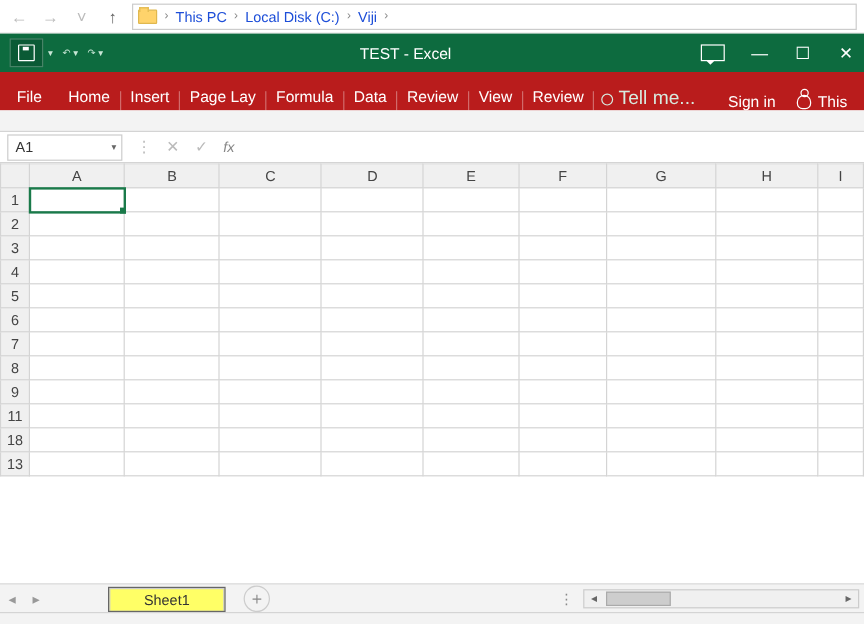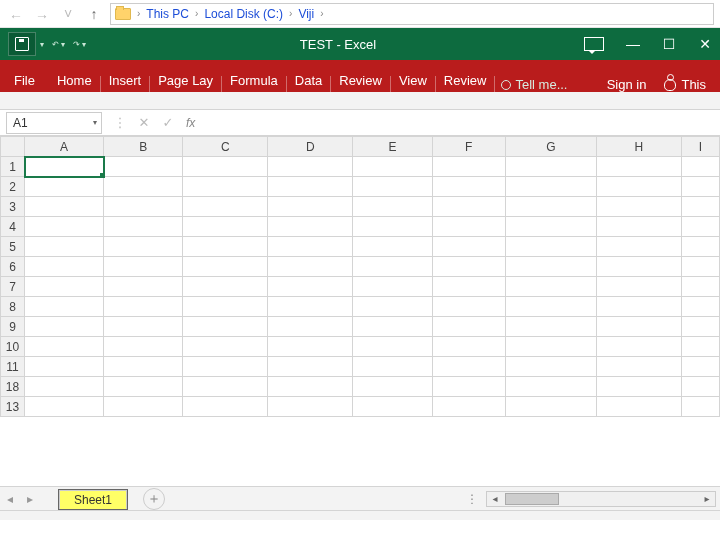--- a/index.html
+++ b/index.html
@@ -26,21 +26,21 @@
 .win-btn { width: 14px; height: 14px; color: #fff; font-size: 14px; display: flex; align-items: center; justify-content: center; }
 .ribbon-toggle { width: 20px; height: 14px; border: 1.5px solid #fff; position: relative; }
 .ribbon-toggle::after { content: ""; position: absolute; bottom: -4px; left: 3px; border-left: 4px solid transparent; border-right: 4px solid transparent; border-top: 4px solid #fff; }
 
 
 .ribbon { height: 32px; background: #b91c1c; display: flex; align-items: flex-end; padding: 0 6px; gap: 0; color: #fff; font-size: 13px; }
 .ribbon .tab { padding: 4px 8px; cursor: pointer; }
 .ribbon .file-tab { padding-right: 14px; }
 .ribbon .sep { width: 1px; height: 16px; background: rgba(255,255,255,0.35); }
 .ribbon .spacer { flex: 1; }
-.tell-me { display: flex; align-items: center; gap: 4px; padding: 0 6px; font-size: 13px; color: #d7eadf; }
+.tell-me { display: flex; align-items: center; gap: 4px; padding: 0 6px; font-size: 16px; color: #d7eadf; }
 .bulb { width: 10px; height: 10px; border: 1.5px solid #d7eadf; border-radius: 50%; }
 .sign-in { padding: 0 10px; font-size: 13px; }
 .share { display: flex; align-items: center; gap: 5px; padding: 0 8px; }
 .person-icon { width: 12px; height: 12px; border: 1.5px solid #fff; border-radius: 50% 50% 40% 40%; position: relative; }
 .person-icon::before { content: ""; position: absolute; top: -6px; left: 2px; width: 5px; height: 5px; border: 1.5px solid #fff; border-radius: 50%; }
 
 
 .ribbon-collapse { height: 18px; background: #f3f3f3; border-bottom: 1px solid #d4d4d4; }
 
 
@@ -58,21 +58,21 @@
 .grid-table thead th { background: #f0f0f0; text-align: center; color: #444; height: 20px; }
 .grid-table .corner { width: 24px; background: #f0f0f0; }
 .grid-table .row-hdr { background: #f0f0f0; text-align: center; width: 24px; color: #444; }
 .grid-table td { background: #fff; }
 .grid-table td.selected { outline: 2px solid #1a7a4a; outline-offset: -1px; position: relative; }
 .grid-table td.selected::after { content: ""; position: absolute; right: -2px; bottom: -2px; width: 5px; height: 5px; background: #1a7a4a; }
 
 
 .sheet-bar { height: 24px; background: #f3f3f3; border-top: 1px solid #d4d4d4; display: flex; align-items: center; font-size: 12px; }
 .sheet-nav { width: 20px; text-align: center; color: #999; }
-.sheet-tab { background: #fff; border: 1px solid #ccc; border-bottom: none; padding: 2px 14px; margin-left: 19px; position: relative; top: 1px; }
+.sheet-tab { background: #fff; border: 1px solid #ccc; border-bottom: none; padding: 2px 28px; margin-left: 51px; position: relative; top: 1px; }
 .sheet-tab.hl { background: #ffff66; outline: 1px solid #666; }
 .new-sheet { width: 22px; height: 22px; border: 1px solid #ccc; border-radius: 50%; display: flex; align-items: center; justify-content: center; margin-left: 16px; color: #888; font-size: 14px; }
 .hscroll-dots { margin-left: auto; padding: 0 8px; color: #888; }
 .hscrollbar { width: 230px; height: 16px; background: #f0f0f0; border: 1px solid #ccc; display: flex; align-items: center; margin-right: 4px; }
 .hscrollbar .arrow { width: 16px; text-align: center; color: #666; font-size: 10px; }
 .hscrollbar .thumb { width: 54px; height: 12px; background: #cdcdcd; border: 1px solid #aaa; margin-left: 2px; }
 
 .status-bar { height: 10px; background: #f3f3f3; border-top: 1px solid #d4d4d4; }
 </style>
 </head>
@@ -274,32 +274,20 @@
           <td class=""></td>
           <td class=""></td>
           <td class=""></td>
           <td class=""></td>
           <td class=""></td>
           <td class=""></td>
           <td class=""></td>
           <td class=""></td>
         </tr>
         <tr>
-          <th class="row-hdr">10</th>
-          <td class=""></td>
-          <td class=""></td>
-          <td class=""></td>
-          <td class=""></td>
-          <td class=""></td>
-          <td class=""></td>
-          <td class=""></td>
-          <td class=""></td>
-          <td class=""></td>
-        </tr>
-        <tr>
           <th class="row-hdr">11</th>
           <td class=""></td>
           <td class=""></td>
           <td class=""></td>
           <td class=""></td>
           <td class=""></td>
           <td class=""></td>
           <td class=""></td>
           <td class=""></td>
           <td class=""></td>

